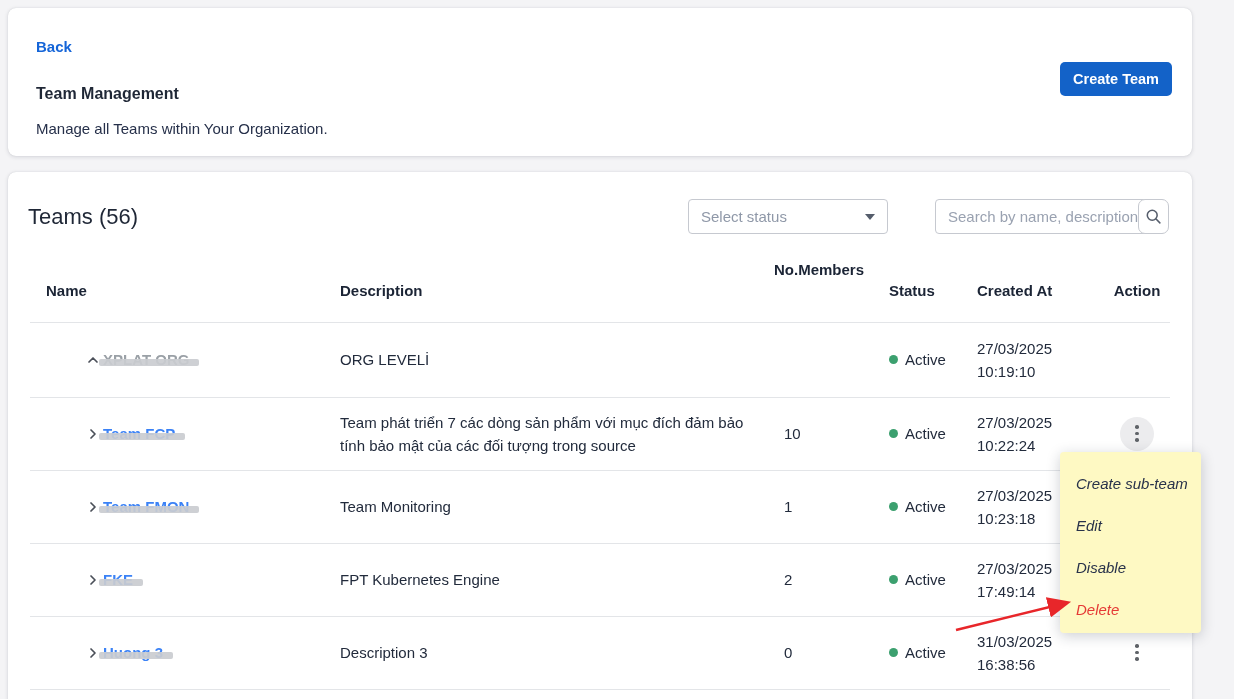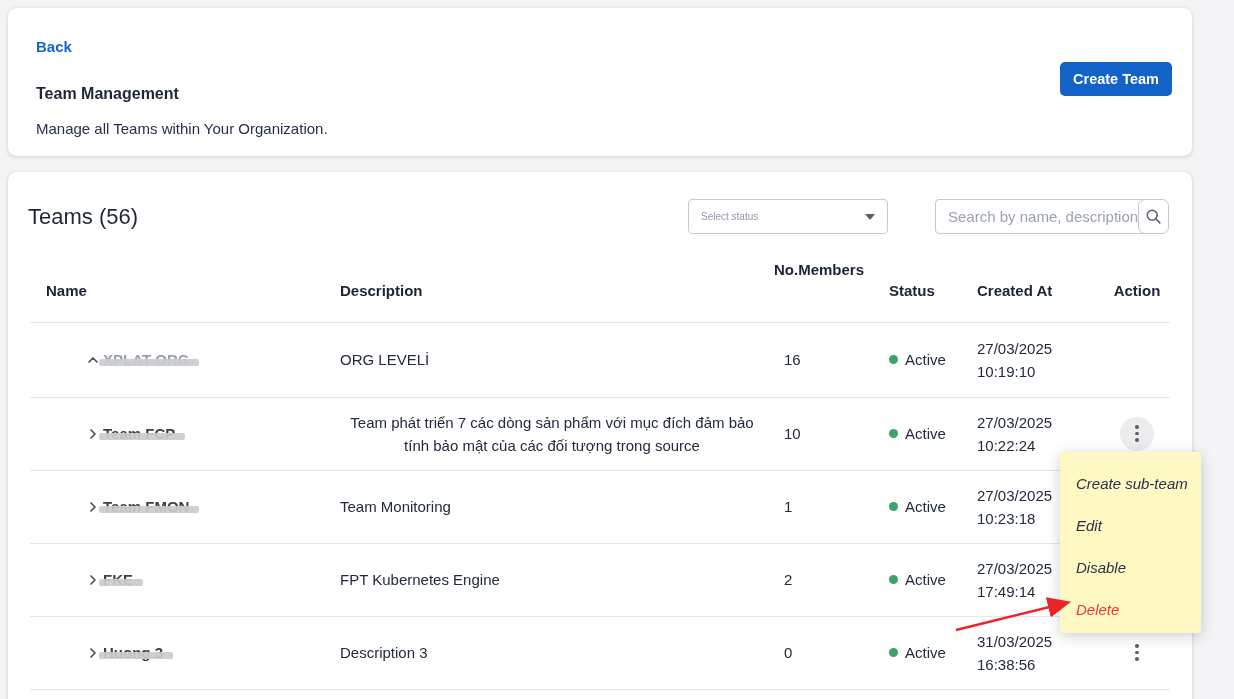--- a/index.html
+++ b/index.html
@@ -18,49 +18,49 @@
   .create-team-btn { position:absolute; left:1052px; top:54px; width:112px; height:34px;
     background:#1362c8; color:#fff; font-weight:bold; font-size:14.5px; border:none;
     border-radius:5px; cursor:pointer; font-family:inherit; }
 
   
   .teams-card { left:8px; top:172px; width:1184px; height:560px; }
   .panel-title { position:absolute; left:20px; top:32px; color:#1f2736; font-size:22px; }
 
   .status-select { position:absolute; left:680px; top:27px; width:200px; height:35px;
     border:1px solid #c6c9d0; border-radius:4px; display:flex; align-items:center;
-    padding:0 12px; color:#8f98a8; font-size:10px; cursor:pointer; justify-content:space-between; }
+    padding:0 12px; color:#8f98a8; font-size:15px; cursor:pointer; justify-content:space-between; }
   .caret-down { width:0; height:0; border-left:5px solid transparent;
     border-right:5px solid transparent; border-top:6px solid #555d6b; }
   .search-input { position:absolute; left:888px; top:27px; width:230px; height:35px;
     border:1px solid #c6c9d0; border-radius:4px; padding:0 12px; font-size:15px;
     color:#26304a; font-family:inherit; outline:none;margin-left:39px; }
   .search-input::placeholder { color:#9aa2b1; }
   .search-btn { position:absolute; left:1130px; top:27px; width:31px; height:35px;
     border:1px solid #c6c9d0; border-radius:7px; background:#fff; cursor:pointer;
     display:flex; align-items:center; justify-content:center; }
 
   
   .thead { position:absolute; left:0; top:86px; width:100%; height:64px; }
   .thead .cell { font-weight:bold; color:#1b2435; font-size:15px; }
   .divider { position:absolute; left:22px; width:1140px; height:1px; background:#e3e5e8; }
 
   .row { position:absolute; left:0; width:100%; height:73px; }
   .cell { position:absolute; top:0; height:100%; display:flex; align-items:center;
     font-size:15px; color:#222b3c; }
   .c-chev { left:70px; width:30px; justify-content:center; cursor:pointer; }
   .c-name { left:95px; width:230px;font-weight:bold; }
-  .c-desc { left:332px; width:424px; line-height:23px;text-align:center; }
+  .c-desc { left:332px; width:424px; line-height:23px; }
   .c-mem  { left:776px; width:70px; }
   .c-stat { left:881px; width:80px; }
   .c-date { left:969px; width:120px; flex-direction:column; align-items:flex-start;
     justify-content:center; line-height:23px; }
   .c-act  { left:1099px; width:60px; justify-content:center; }
 
-  .team-name { position:relative; color:#404040; font-size:15px; white-space:nowrap; }
+  .team-name { position:relative; color:#3b82f6; font-size:15px; white-space:nowrap; }
   .team-name.gray { color:#9aa0a6; }
   .team-name::after { content:""; position:absolute; left:-4px; right:-10px; top:45%;
     height:7px; background:#caccd0; border-radius:2px; opacity:.92; }
 
   .status-dot { width:9px; height:9px; border-radius:50%; background:#3ca06f; margin-right:7px; }
 
   .dots-btn { width:34px; height:34px; border-radius:50%; display:flex; flex-direction:column;
     align-items:center; justify-content:center; gap:3px; cursor:pointer; border:none; background:transparent; }
   .dots-btn.active-bg { background:#ececee; }
   .dots-btn i { width:3.5px; height:3.5px; border-radius:50%; background:#5f6368; }
@@ -120,21 +120,20 @@
   <div class="row" style="top:150px;height:75px">
     <div class="cell c-chev">
       <svg width="14" height="14" viewBox="0 0 14 14">
         <polyline points="3,9 7,5 11,9" fill="none" stroke="#4a4f58" stroke-width="1.7" stroke-linecap="round" stroke-linejoin="round"></polyline>
       </svg>
     </div>
     <div class="cell c-name">
         <span class="team-name gray">XPLAT ORG</span>
       </div>
     <div class="cell c-desc">ORG LEVELİ</div>
-    <div class="cell c-mem">16</div>
     <div class="cell c-stat">
       <span class="status-dot"></span>
       <span>Active</span>
     </div>
     <div class="cell c-date">
       <span>27/03/2025</span>
       <span>10:19:10</span>
     </div>
   </div>
   <div class="divider" style="top:225px"></div>

